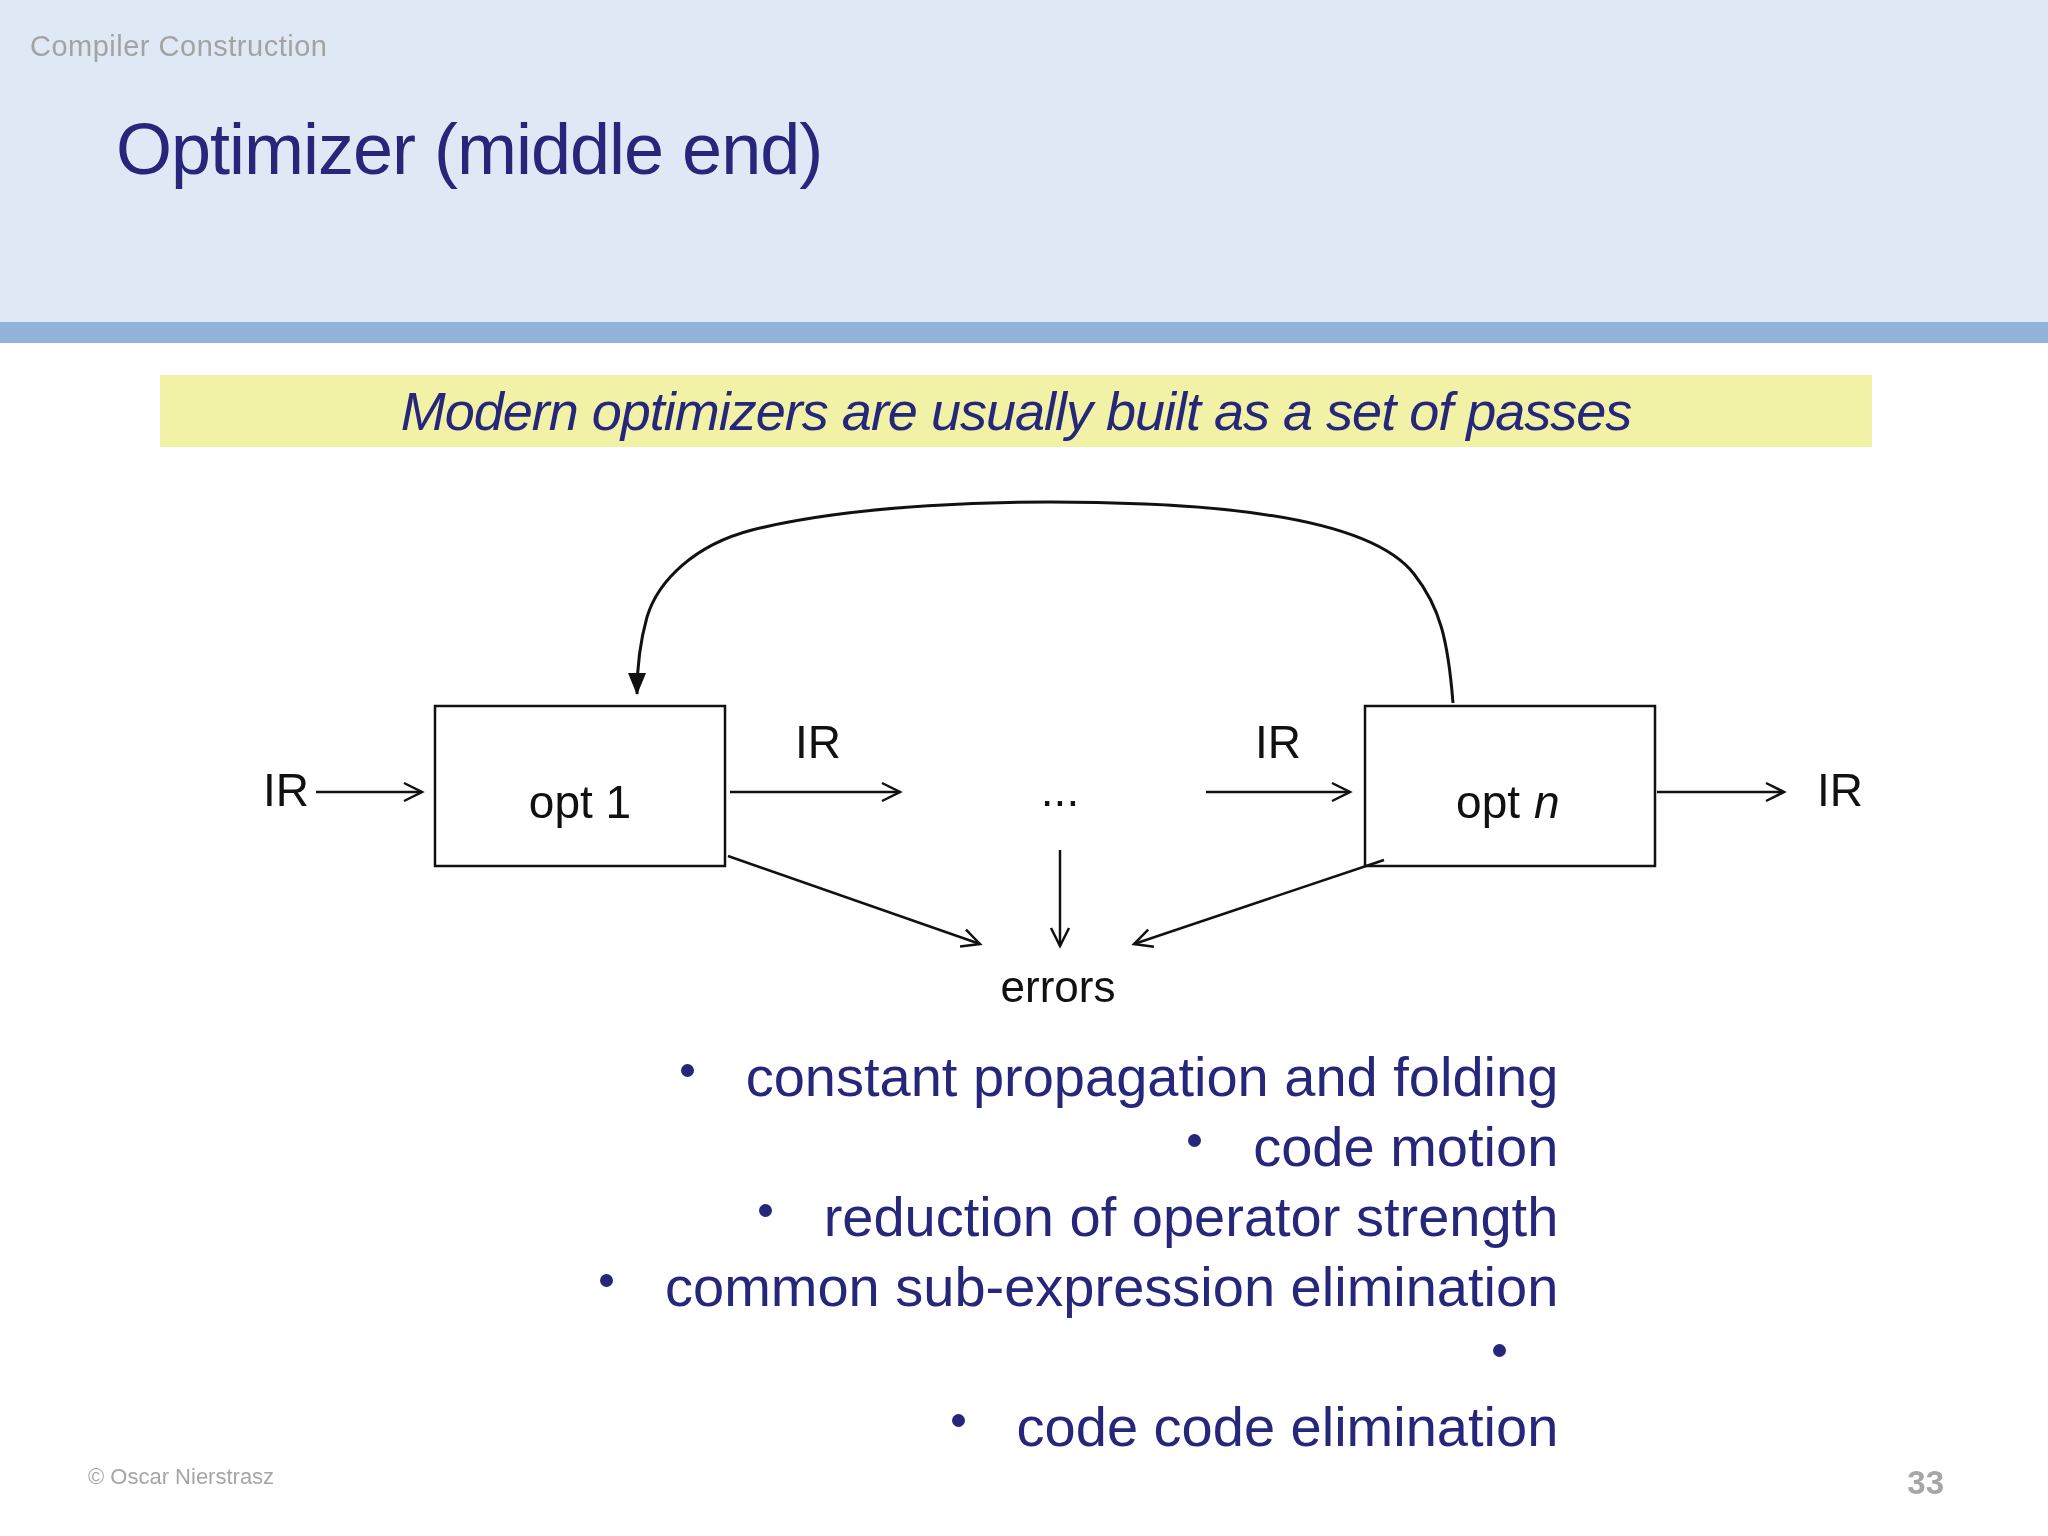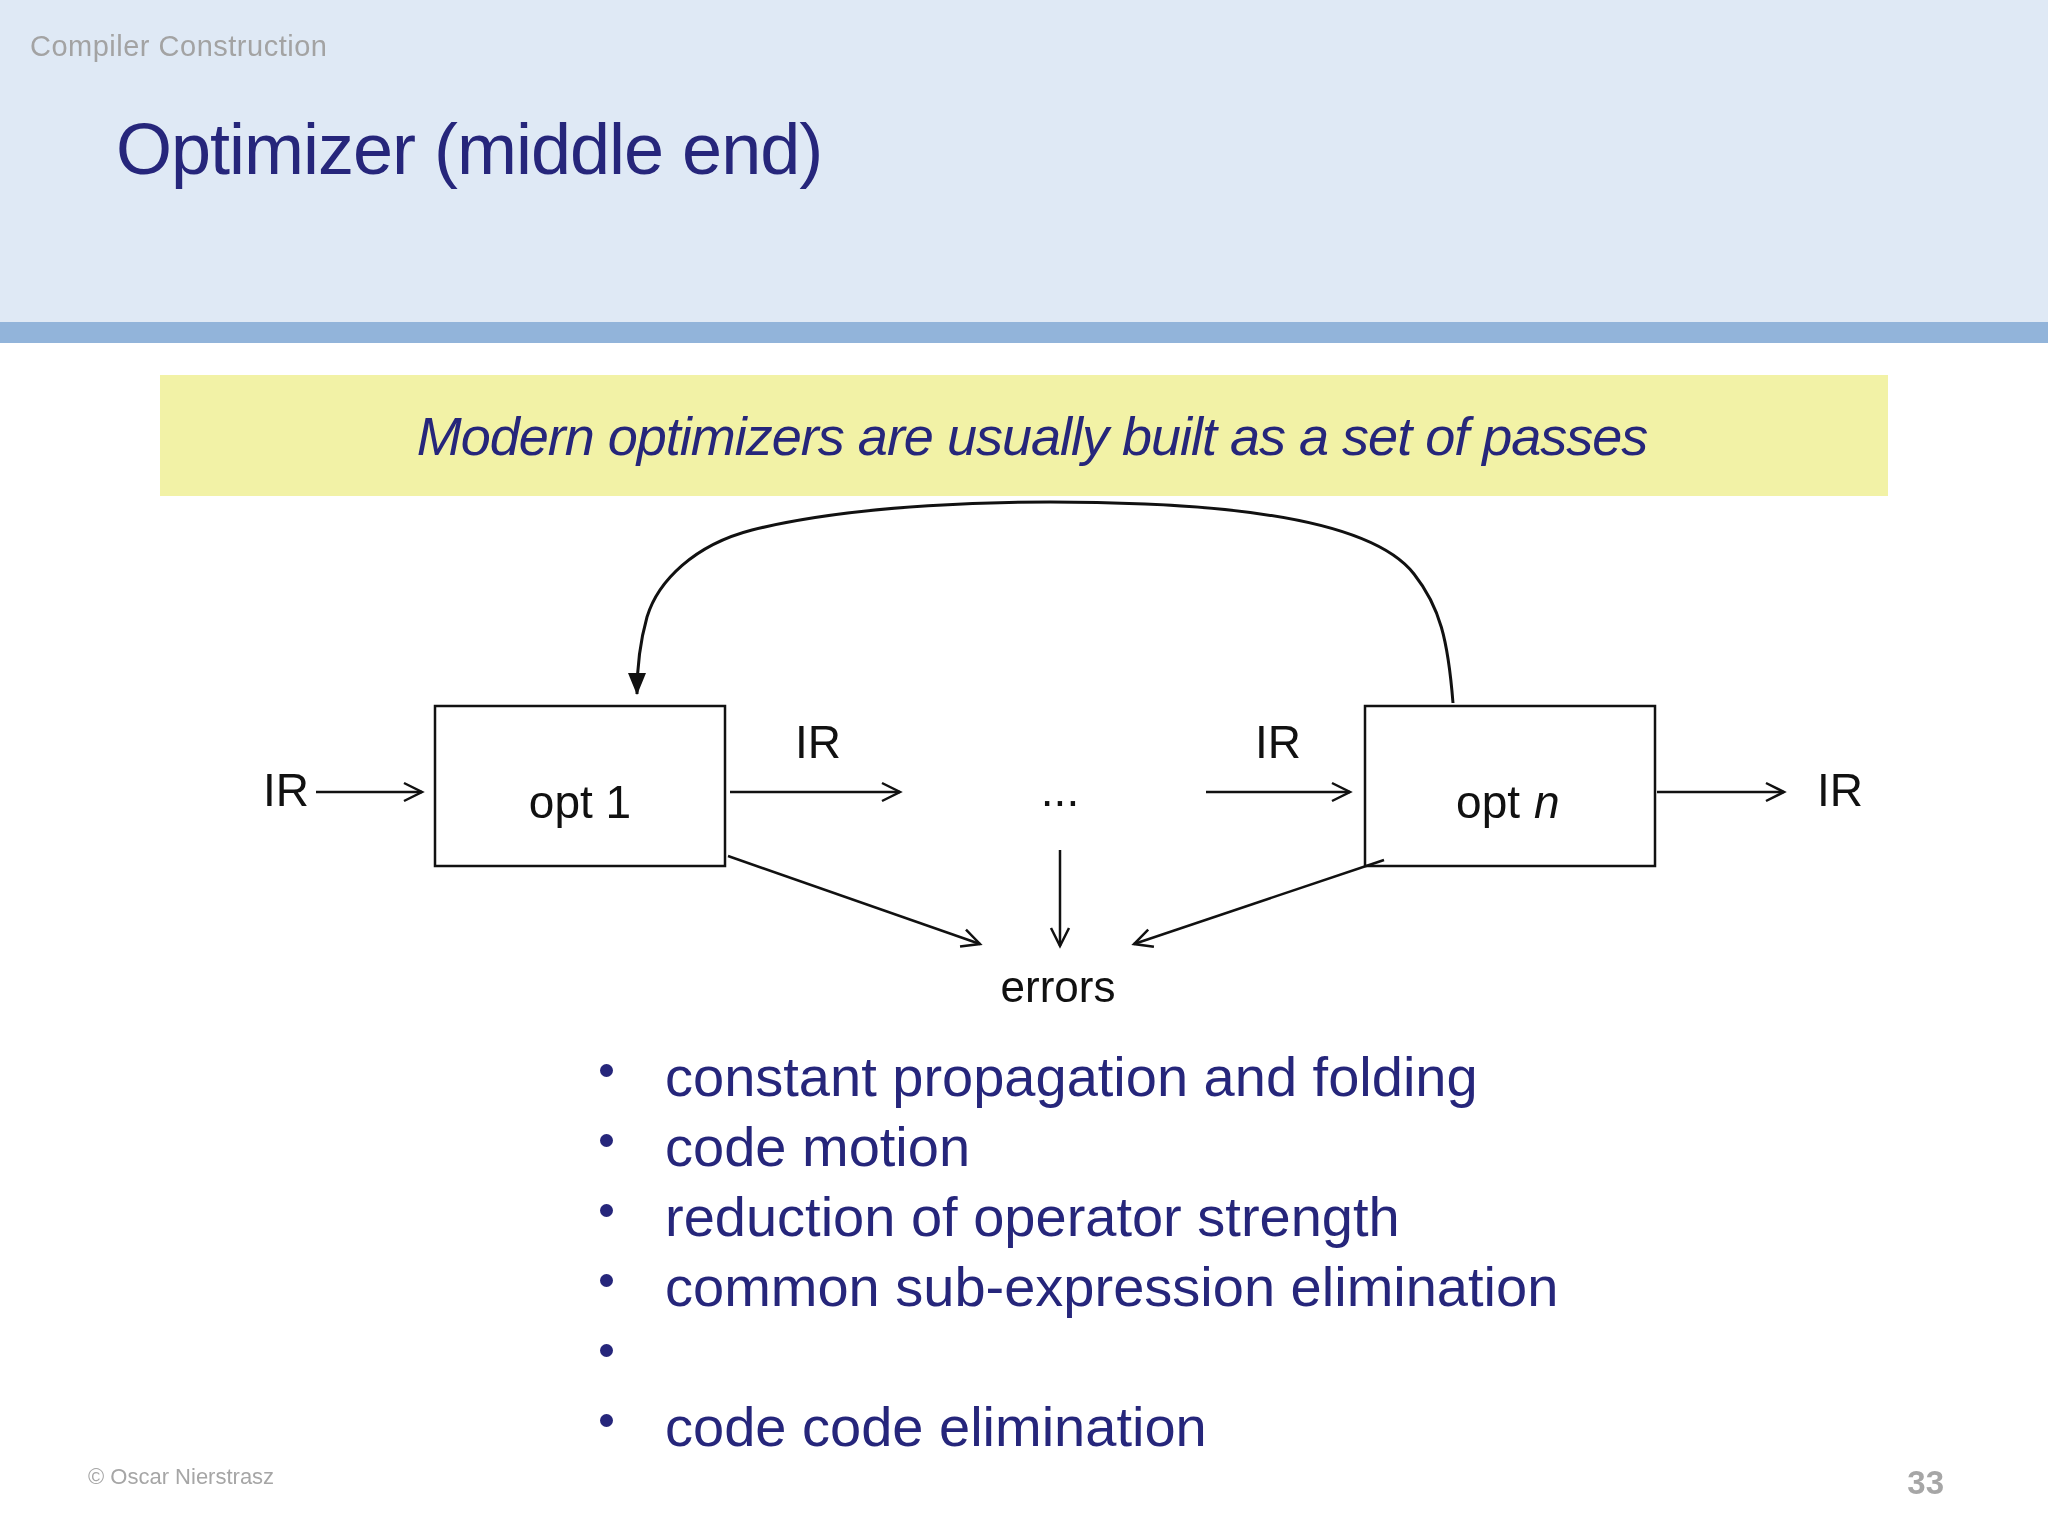--- a/index.html
+++ b/index.html
@@ -12,32 +12,32 @@
   .band-strip{position:absolute;left:0;top:322px;width:2048px;height:21px;background:#92b4da;}
   .course{
     position:absolute;left:30px;top:30px;font-size:29px;color:#a3a3a3;letter-spacing:.5px;
   }
   .title{
     position:absolute;left:116px;top:108px;font-size:72px;font-weight:normal;color:#26267b;
     letter-spacing:-1px;
   }
   
   .callout{
-    position:absolute;left:160px;top:375px;width:1712px;height:121px;background:#f2f2a6;
-    display:flex;align-items:center;justify-content:center;padding-left:16px;
+    position:absolute;left:160px;top:375px;width:1712px;height:72px;background:#f2f2a6;
+    display:flex;align-items:center;justify-content:center;
   }
   .callout span{
     font-style:italic;font-size:54px;color:#26267b;white-space:nowrap;letter-spacing:-1px;
   }
   
   svg.diagram{position:absolute;left:0;top:0;width:2048px;height:1536px;}
   svg.diagram text{font-family:"Liberation Sans",sans-serif;fill:#111111;}
   
   .bullets{position:absolute;left:600px;top:1044px;}
-  .bullet-row{display:flex;align-items:flex-start;height:70px;}
+  .bullet-row{display:flex;align-items:flex-start;height:70px;justify-content:flex-end;}
   .dot{
     width:13px;height:13px;border-radius:50%;background:#26267b;flex:0 0 13px;
     margin-top:20px;margin-right:52px;
   }
   .bullet-text{font-size:56px;color:#26267b;line-height:66px;white-space:nowrap;}
   
   .footer-left{position:absolute;left:88px;top:1464px;font-size:22px;color:#a6a6a6;}
   .footer-right{position:absolute;right:104px;top:1464px;font-size:33px;color:#a6a6a6;font-weight:bold;}
 </style>
 </head>

